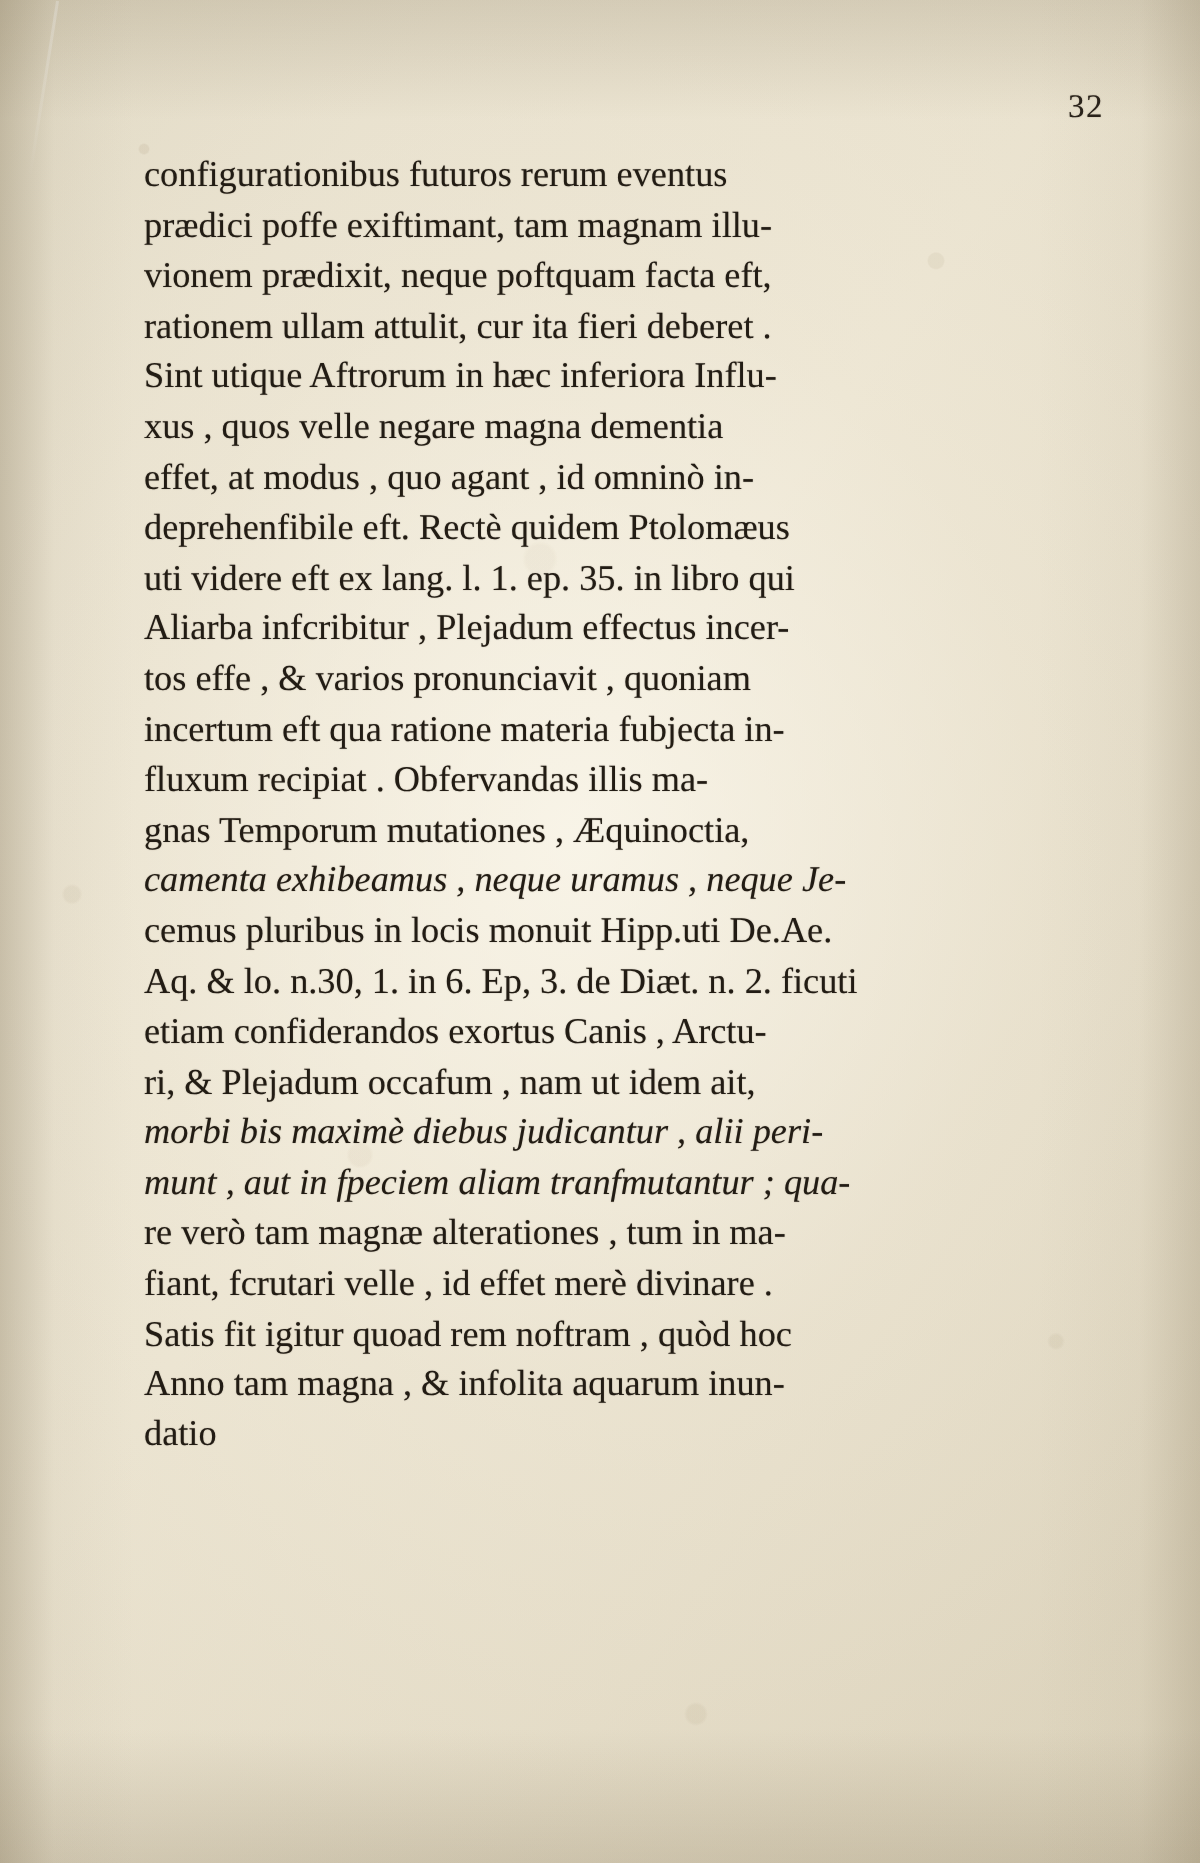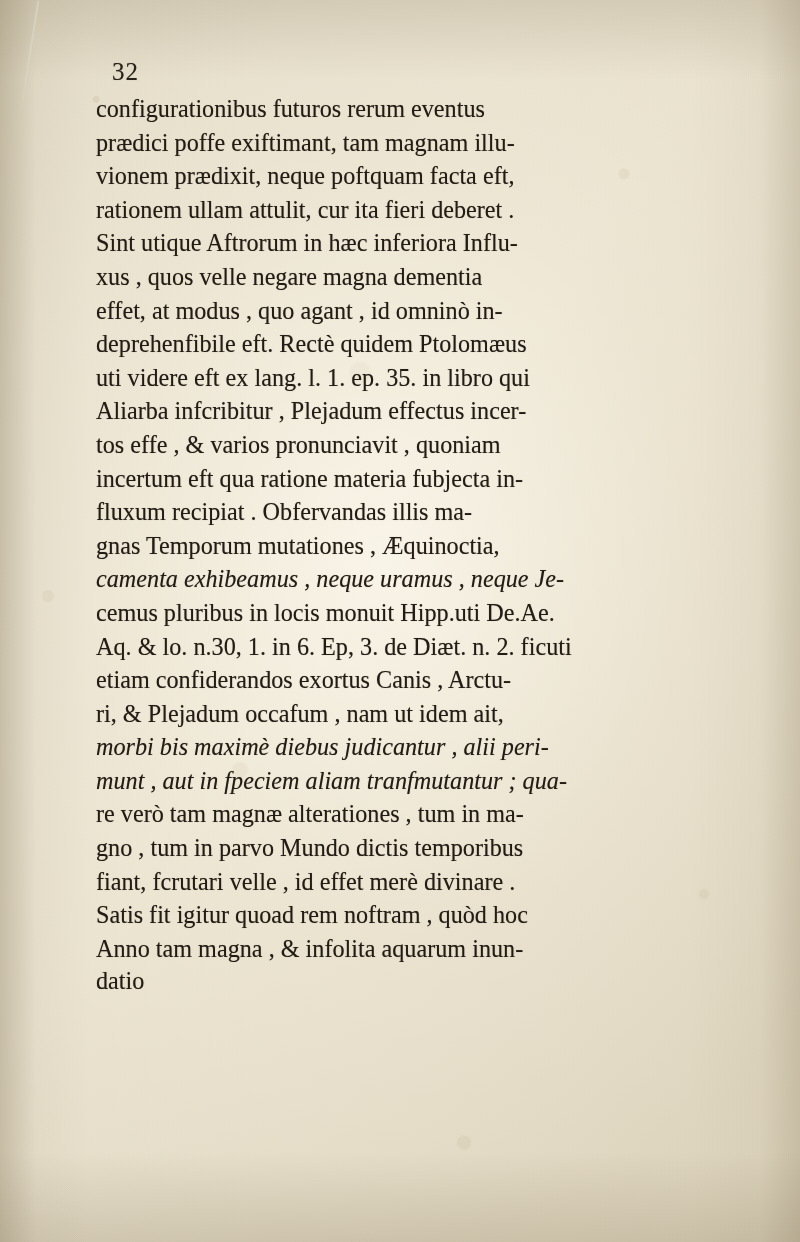--- a/index.html
+++ b/index.html
@@ -67,25 +67,26 @@
   .content {
     position: absolute;
     left: 96px;
     top: 58px;
     width: 640px;
     z-index: 3;
   }
 
   .folio {
     font-family: "Liberation Serif", serif;
-    font-size: 25px;
+    font-size: 22px;
     letter-spacing: 1px;
     color: #2b241c;
-    margin: 0 0 6px 16px;
+    margin: 0 0 16px 16px;
     text-shadow: 0 0 1px rgba(60,50,35,0.35);
+    text-align: right;
   }
 
   .body-text {
     font-size: 24.2px;
     line-height: 33.6px;
     color: #241e16;
     text-align: justify;
     text-justify: inter-word;
     hyphens: manual;
     text-shadow: 0 0 0.8px rgba(50,40,28,0.45);
@@ -136,21 +137,20 @@
       <p>fluxum recipiat . Obfervandas illis ma-</p>
       <p>gnas Temporum mutationes , Æquinoctia,</p>
       <p class="it">camenta exhibeamus , neque uramus , neque Je-</p>
       <p>cemus pluribus in locis monuit Hipp.uti De.Ae.</p>
       <p>Aq. &amp; lo. n.30, 1. in 6. Ep, 3. de Diæt. n. 2. ficuti</p>
       <p>etiam confiderandos exortus Canis , Arctu-</p>
       <p>ri, &amp; Plejadum occafum , nam ut idem ait,</p>
       <p class="it">morbi bis maximè diebus judicantur , alii peri-</p>
       <p class="it">munt , aut in fpeciem aliam tranfmutantur ; qua-</p>
       <p>re verò tam magnæ alterationes , tum in ma-</p>
-      <p>gno , tum in parvo Mundo dictis temporibus</p>
       <p>fiant, fcrutari velle , id effet merè divinare .</p>
       <p>Satis fit igitur quoad rem noftram , quòd hoc</p>
       <p>Anno tam magna , &amp; infolita aquarum inun-</p>
     </div>
 
     <div class="catchword">datio</div>
 
   </div>
 </div>
 

